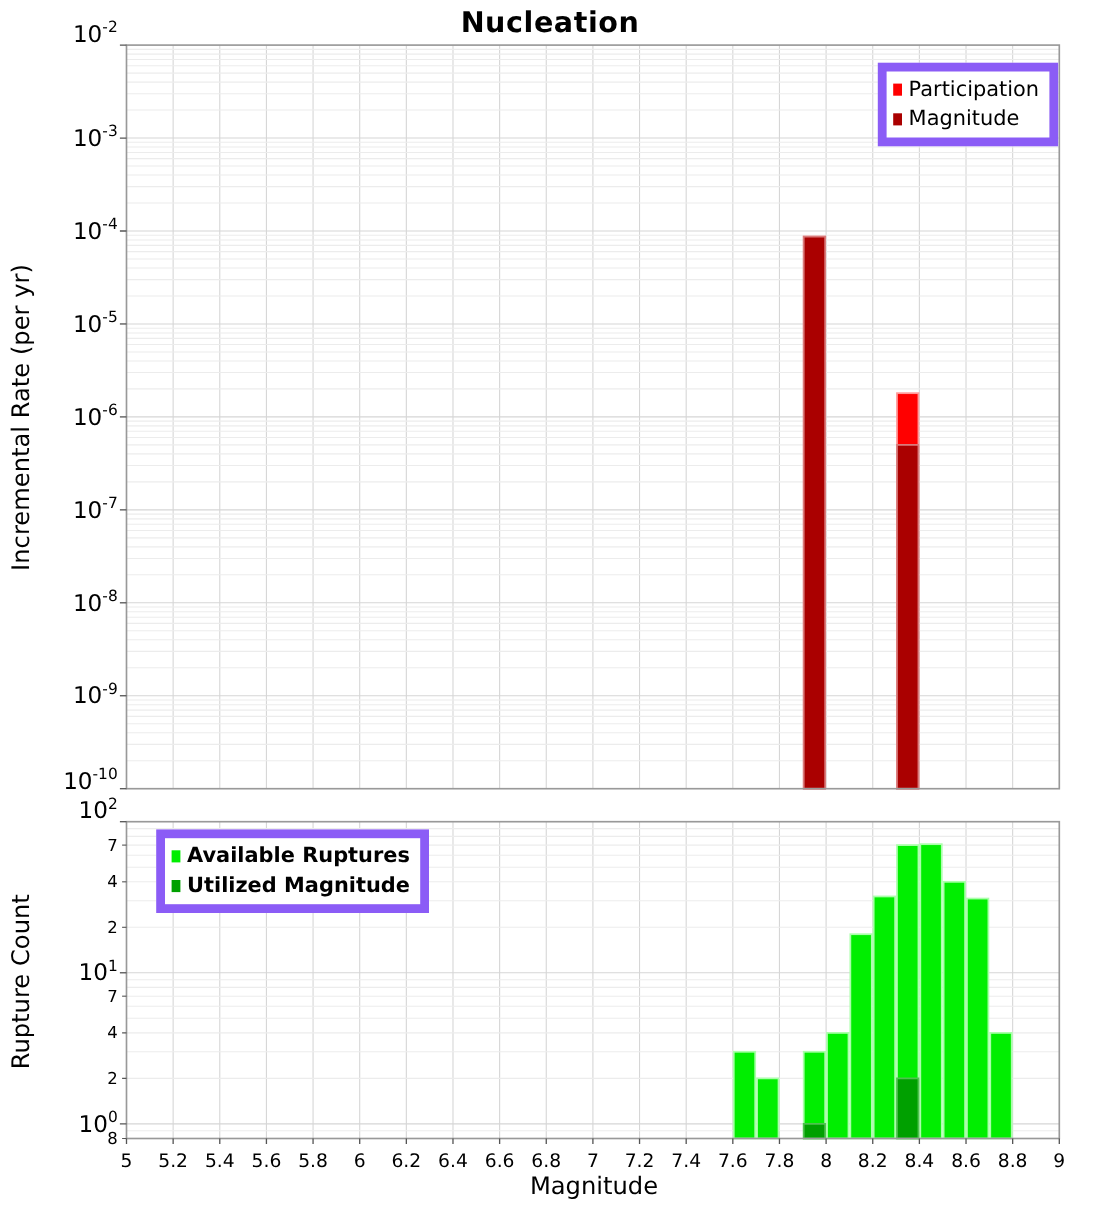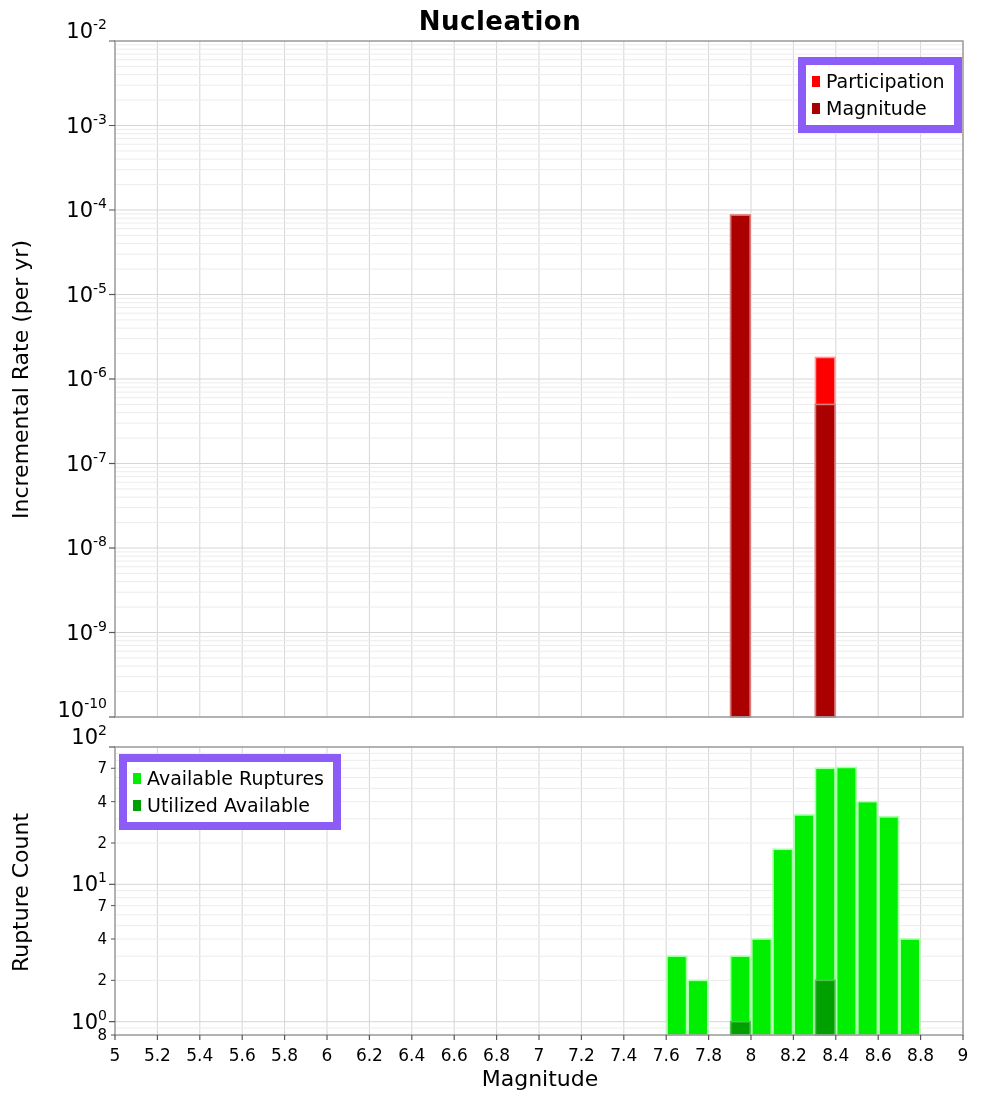--- a/index.html
+++ b/index.html
@@ -8,21 +8,21 @@
   #plot{position:absolute;left:0;top:0;font-family:"DejaVu Sans",sans-serif;}
   .title{position:absolute;left:0;top:6px;width:1000px;text-align:center;
          font-size:26px;font-weight:bold;letter-spacing:0.5px;}
   .ylabel{position:absolute;transform:rotate(-90deg);font-size:22px;text-align:center;white-space:nowrap;}
   .ylabel-top{width:400px;left:-180px;top:367px;}
   .ylabel-bottom{width:300px;left:-130px;top:880px;}
   .xlabel{position:absolute;width:300px;left:390px;top:1066px;text-align:center;font-size:22px;}
   .legend{position:absolute;background:#ffffff;border:8px solid #8b5cf6;
           padding:3px 9px 3px 6px;font-size:19px;line-height:27px;}
   .legend-top{left:798px;top:57px;}
-  .legend-bottom{left:119px;top:754px;}
+  .legend-bottom{left:142px;top:754px;font-weight:bold;}
   .legend-row{display:flex;align-items:center;white-space:nowrap;}
   .swatch{display:inline-block;width:8px;height:11px;margin-right:6px;flex:none;}
 </style>
 </head>
 <body>
 
 <div class="canvas">
 
   <svg id="plot" width="1000" height="1100">
       <g>
@@ -295,17 +295,17 @@
     </div>
   </div>
 
   <div class="legend legend-bottom">
     <div class="legend-row">
       <span class="swatch" style="background-color: rgb(0, 238, 0);"></span>
       <span>Available Ruptures</span>
     </div>
     <div class="legend-row">
       <span class="swatch" style="background-color: rgb(0, 160, 0);"></span>
-      <span>Utilized Available</span>
+      <span>Utilized Magnitude</span>
     </div>
   </div>
 
 </div>
 
 </body></html>

